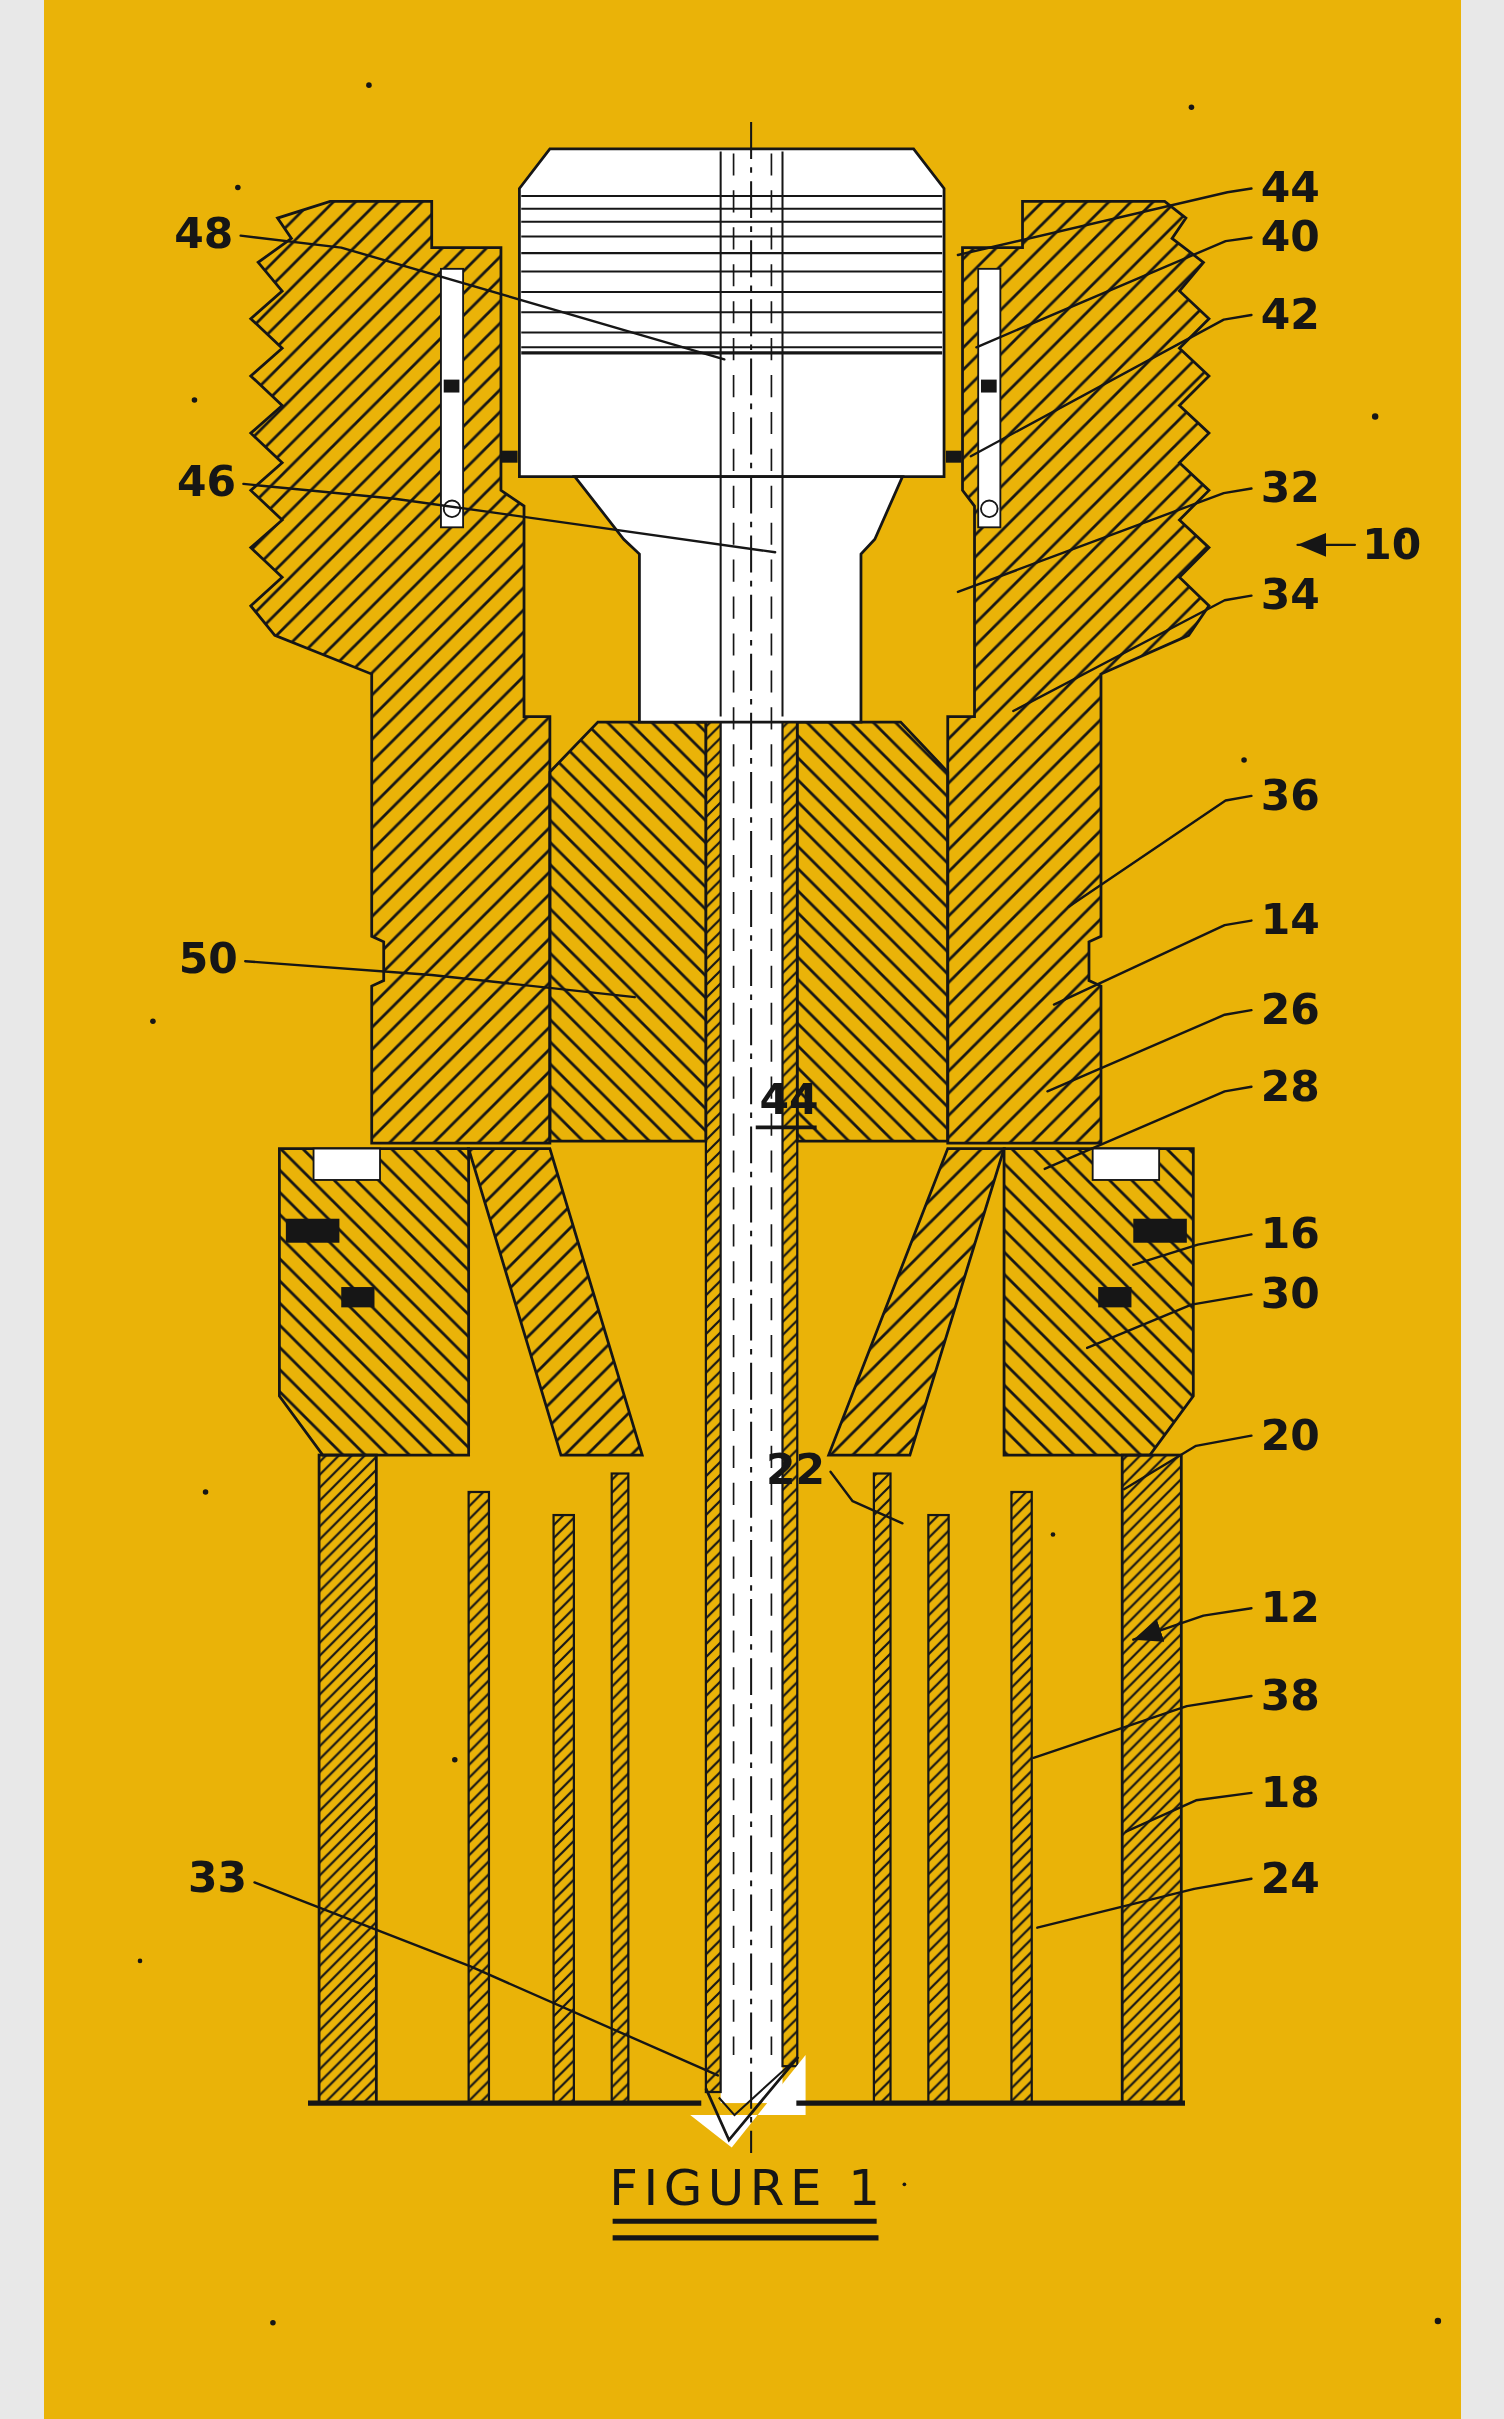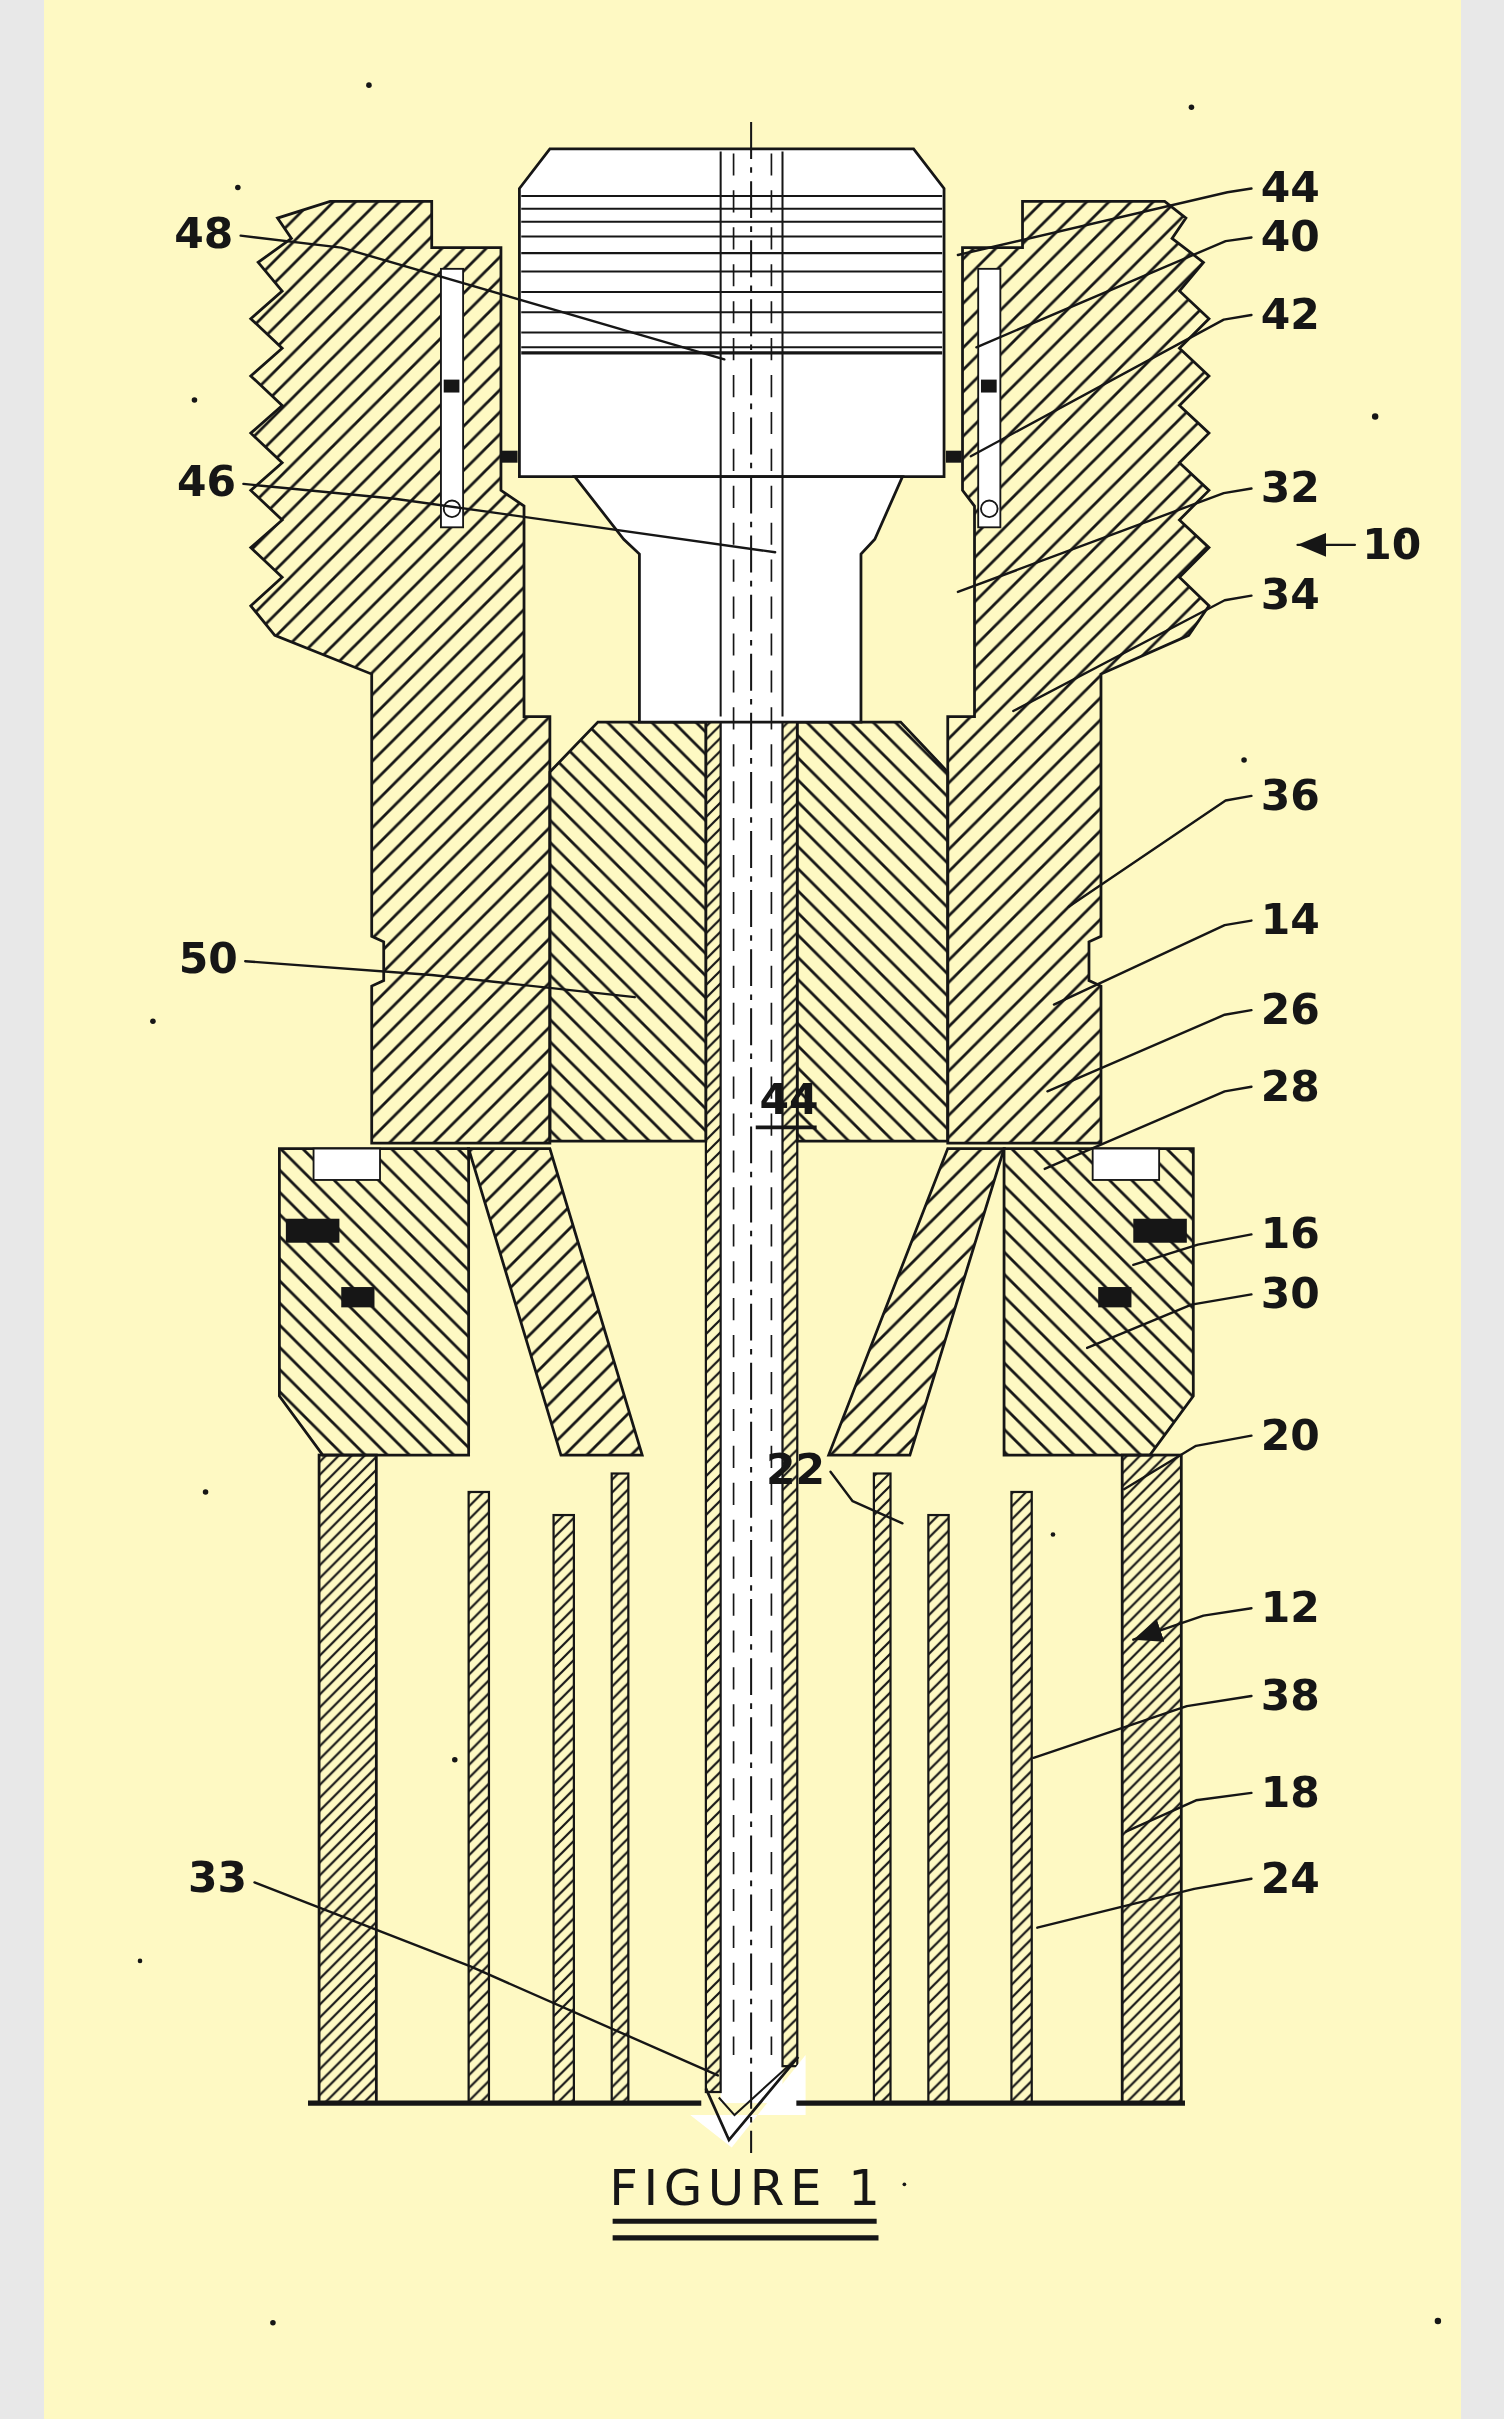--- a/index.html
+++ b/index.html
@@ -1,16 +1,16 @@
 <!DOCTYPE html>
 <html><head>
 <meta charset="utf-8">
 <style>
   html,body{margin:0;padding:0;background:#e8e8e8;}
-  .page{position:relative;width:1417px;height:2419px;background:#fef9c3;margin:0 auto;
+  .page{position:relative;width:1417px;height:2419px;background:#eab308;margin:0 auto;
         font-family:"DejaVu Sans",sans-serif;overflow:hidden;}
   svg{position:absolute;left:0;top:0;width:100%;height:100%;}
   .outline{fill:none;stroke:#161616;stroke-width:3;}
   .thin{fill:none;stroke:#161616;stroke-width:2.2;}
   .white{fill:#ffffff;stroke:#161616;stroke-width:3;}
   .whiteThin{fill:#ffffff;stroke:#161616;stroke-width:2;}
   .ink{fill:#161616;stroke:none;}
   .ref{font-family:"DejaVu Sans",sans-serif;font-size:46px;font-weight:bold;fill:#161616;}
   .title{font-family:"DejaVu Sans",sans-serif;font-size:54px;letter-spacing:6px;fill:#161616;}
   .leader{fill:none;stroke:#161616;stroke-width:2.6;stroke-linecap:round;stroke-linejoin:round;}

